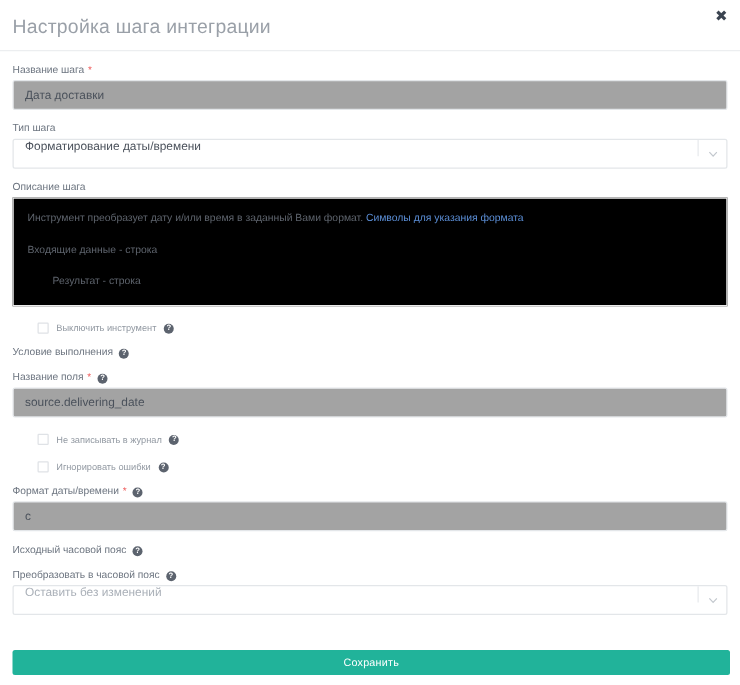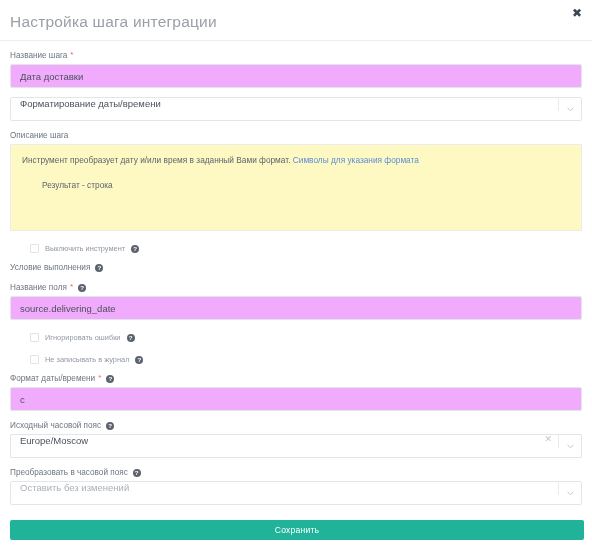--- a/index.html
+++ b/index.html
@@ -63,21 +63,21 @@
 
   .field {
     margin-top: 9px;
   }
   .field-label {
     font-size: 8.2px;
     color: #6d7580;
     line-height: 11px;
     margin-bottom: 3px;
     display: flex;
-    align-items: center;
+    align-items: flex-end;
     white-space: nowrap;
   }
   .req-star {
     color: #f06262;
     font-size: 8px;
     margin-left: 3px;
     line-height: 8px;
     position: relative;
     top: -1px;
   }
@@ -96,21 +96,21 @@
     cursor: pointer;
     flex: 0 0 auto;
   }
 
   .text-input {
     width: 100%;
     height: 24px;
     box-sizing: border-box;
     border: 1px solid #e3e6e9;
     border-radius: 2px;
-    background: #f0abfc;
+    background: #a3a3a3;
     font-family: "Liberation Sans", "DejaVu Sans", sans-serif;
     font-size: 9.5px;
     color: #4a515b;
     padding: 0 9px;
     outline: none;
   }
   .text-input::placeholder { color: #b6bbc2; }
 
   
   .select-control {
@@ -149,21 +149,21 @@
     width: 22px;
     display: flex;
     align-items: center;
     justify-content: center;
     cursor: pointer;
   }
   .select-arrow svg { display: block; }
 
   
   .desc-panel {
-    background: #fef9c3;
+    background: #000000;
     border: 1px solid #ececec;
     box-sizing: border-box;
     padding: 10px 11px 11px 11px;
     height: 87px;
   }
   .desc-line {
     font-size: 8.3px;
     color: #5e646d;
     line-height: 11px;
     margin-bottom: 14px;
@@ -236,40 +236,44 @@
 
     <div class="field">
       <div class="field-label">
         <span>Название шага</span>
         <span class="req-star">*</span>
       </div>
       <input class="text-input" type="text" value="Дата доставки" style="">
     </div>
 
     <div class="field">
+      <div class="field-label">
+        <span>Тип шага</span>
+      </div>
       <div class="select-control">
         <div class="select-value">Форматирование даты/времени</div>
         <div class="select-sep"></div>
         <div class="select-arrow">
           <svg width="7" height="5" viewBox="0 0 7 5">
               <path d="M0.5 0.7 L3.5 3.9 L6.5 0.7" fill="none" stroke="#c3c8ce" stroke-width="1"></path>
             </svg>
         </div>
       </div>
     </div>
 
     <div class="field">
       <div class="field-label">
         <span>Описание шага</span>
       </div>
       <div class="desc-panel">
         <div class="desc-line">
           <span>Инструмент преобразует дату и/или время в заданный Вами формат.</span>
           <a class="desc-link">Символы для указания формата</a>
         </div>
+        <div class="desc-line">Входящие данные - строка</div>
         <div class="desc-line">Результат - строка</div>
       </div>
     </div>
 
     <div class="check-row">
       <div class="checkbox"></div>
       <span class="check-label">Выключить инструмент</span>
       <span class="help-icon">?</span>
     </div>
 
@@ -284,53 +288,43 @@
       <div class="field-label">
         <span>Название поля</span>
         <span class="req-star">*</span>
         <span class="help-icon">?</span>
       </div>
       <input class="text-input" type="text" value="source.delivering_date" style="">
     </div>
 
     <div class="check-row">
       <div class="checkbox"></div>
+      <span class="check-label">Не записывать в журнал</span>
+      <span class="help-icon">?</span>
+    </div>
+
+    <div class="check-row">
+      <div class="checkbox"></div>
       <span class="check-label">Игнорировать ошибки</span>
       <span class="help-icon">?</span>
     </div>
 
-    <div class="check-row">
-      <div class="checkbox"></div>
-      <span class="check-label">Не записывать в журнал</span>
-      <span class="help-icon">?</span>
-    </div>
-
     <div class="field">
       <div class="field-label">
         <span>Формат даты/времени</span>
         <span class="req-star">*</span>
         <span class="help-icon">?</span>
       </div>
       <input class="text-input" type="text" value="c" style="">
     </div>
 
     <div class="field">
       <div class="field-label">
         <span>Исходный часовой пояс</span>
         <span class="help-icon">?</span>
-      </div>
-      <div class="select-control">
-        <div class="select-value">Europe/Moscow</div>
-        <div class="select-clear">✕</div>
-        <div class="select-sep"></div>
-        <div class="select-arrow">
-          <svg width="7" height="5" viewBox="0 0 7 5">
-              <path d="M0.5 0.7 L3.5 3.9 L6.5 0.7" fill="none" stroke="#c3c8ce" stroke-width="1"></path>
-            </svg>
-        </div>
       </div>
     </div>
 
     <div class="field">
       <div class="field-label">
         <span>Преобразовать в часовой пояс</span>
         <span class="help-icon">?</span>
       </div>
       <div class="select-control">
         <div class="select-value placeholder-style">Оставить без изменений</div>

